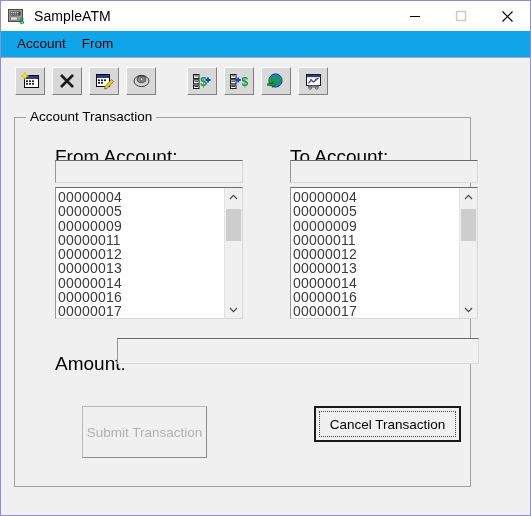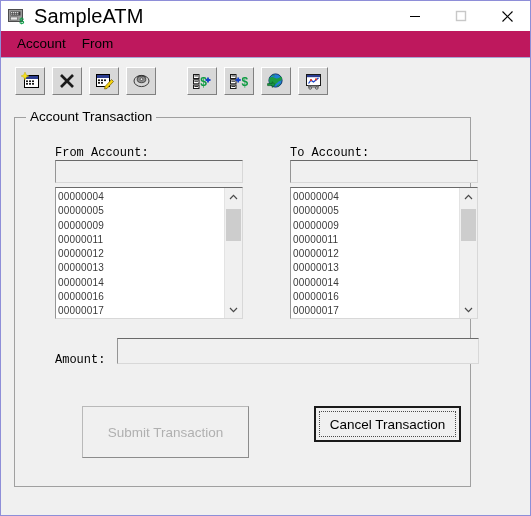--- a/index.html
+++ b/index.html
@@ -37,40 +37,40 @@
   }
   .title-icon {
     width: 18px;
     height: 17px;
     margin-left: 7px;
     margin-right: 8px;
     flex: 0 0 auto;
     position: relative;
   }
   .title-text {
-    font-size: 20px;
+    font-size: 14px;
     color: #000000;
     letter-spacing: 0.1px;
     white-space: nowrap;
   }
   .titlebar-spacer { flex: 1 1 auto; }
   .winbtn {
     width: 46px;
     height: 30px;
     display: flex;
     align-items: center;
     justify-content: center;
     flex: 0 0 auto;
   }
   .winbtn svg { display: block; }
 
   
   .menubar {
     height: 26px;
-    background: #be185d;
+    background: #0ea5e9;
     display: flex;
     align-items: center;
     border-bottom: 1px solid #a7a6d4;
     flex: 0 0 auto;
     padding-left: 8px;
   }
   .menu-item {
     font-size: 13.5px;
     color: #000000;
     padding: 2px 8px 3px 8px;
@@ -125,24 +125,23 @@
     top: -9px;
     background: #f0f0f0;
     padding: 0 4px;
     font-size: 13.5px;
     color: #000000;
     white-space: nowrap;
   }
 
   .field-label {
     position: absolute;
-    font-size: 12px;
+    font-size: 19px;
     color: #000000;
     white-space: nowrap;
-    font-family: Liberation Mono, monospace;
   }
 
   .textbox {
     position: absolute;
     box-sizing: border-box;
     background: #f0f0f0;
     border-top: 1px solid #696969;
     border-left: 1px solid #959595;
     border-right: 1px solid #d8d8d8;
     border-bottom: 1px solid #d8d8d8;
@@ -159,21 +158,21 @@
     border-bottom: 1px solid #d8d8d8;
     overflow: hidden;
     display: flex;
   }
   .list-items {
     flex: 1 1 auto;
     padding: 2px 0 0 2px;
     overflow: hidden;
   }
   .list-row {
-    font-size: 10px;
+    font-size: 14px;
     line-height: 14.3px;
     color: #3a3a3a;
     white-space: nowrap;
     font-family: "Liberation Sans", sans-serif;
     letter-spacing: 0.2px;
   }
   .scrollbar {
     width: 17px;
     flex: 0 0 auto;
     background: #f0f0f0;
@@ -444,21 +443,21 @@
           <svg width="9" height="6" viewBox="0 0 9 6">
             <polyline points="1,1 4.5,4.6 8,1" fill="none" stroke="#4a4a4a" stroke-width="1.2"></polyline>
           </svg>
         </div>
       </div>
     </div>
 
     <div class="field-label" style="left:54px; top:243px;margin-top:7px;">Amount:</div>
     <div class="textbox" style="left:116px; top:235px; width:362px; height:26px;"></div>
 
-    <div class="btn btn-disabled" style="left:81px; top:303px; width:167px; height:52px;">
+    <div class="btn btn-disabled" style="left:81px; top:303px; width:125px; height:52px;">
       <span>Submit Transaction</span>
     </div>
 
     <div class="btn btn-default" style="left:313px; top:303px; width:147px; height:36px;">
       <div class="btn-focus-ring"></div>
       <span>Cancel Transaction</span>
     </div>
 
   </div>
 </div>

